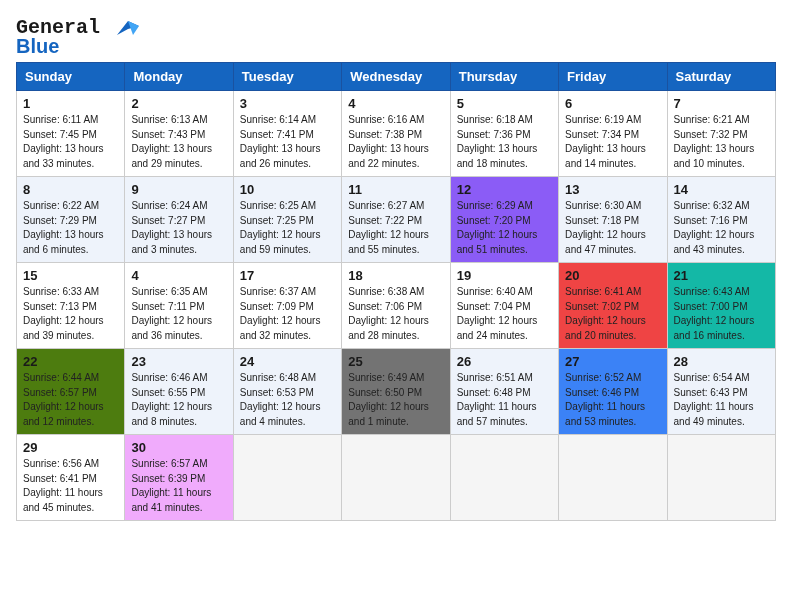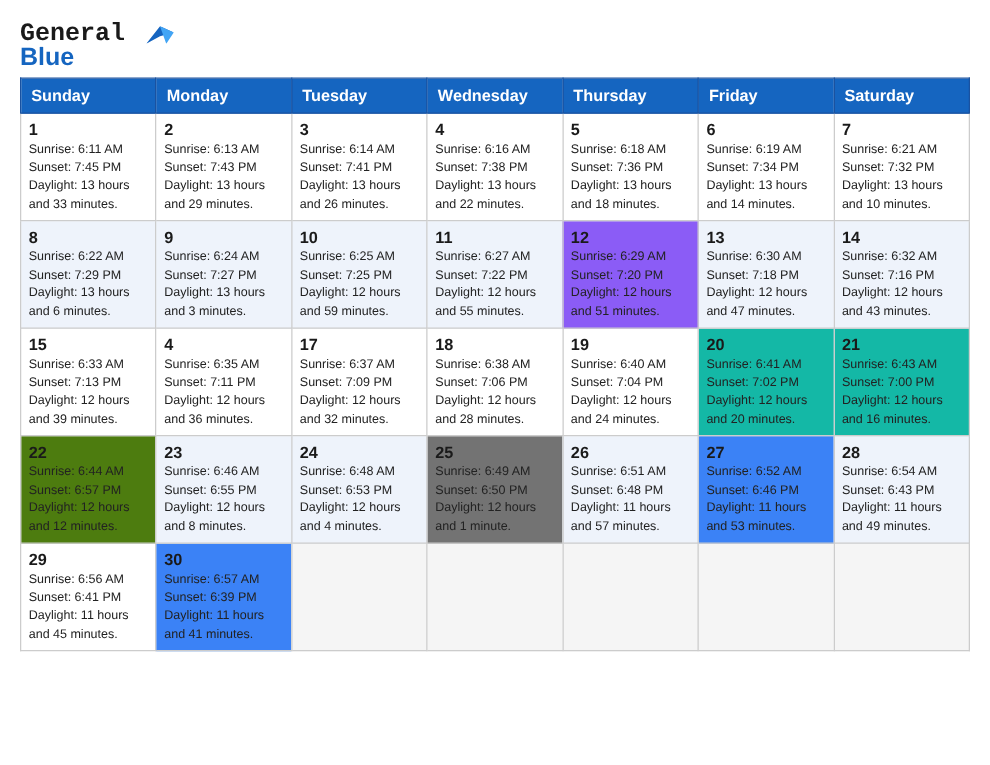--- a/index.html
+++ b/index.html
@@ -190,21 +190,21 @@
           <div class="day-info">Sunrise: 6:37 AM<br>Sunset: 7:09 PM<br>Daylight: 12 hours and 32 minutes.</div>
         </td>
         <td style="background: rgb(255, 255, 255);">
           <span class="day-num">18</span>
           <div class="day-info">Sunrise: 6:38 AM<br>Sunset: 7:06 PM<br>Daylight: 12 hours and 28 minutes.</div>
         </td>
         <td style="background: rgb(255, 255, 255);">
           <span class="day-num">19</span>
           <div class="day-info">Sunrise: 6:40 AM<br>Sunset: 7:04 PM<br>Daylight: 12 hours and 24 minutes.</div>
         </td>
-        <td style="background: #14b8a6;">
+        <td style="background: #ef4444;">
           <span class="day-num">20</span>
           <div class="day-info">Sunrise: 6:41 AM<br>Sunset: 7:02 PM<br>Daylight: 12 hours and 20 minutes.</div>
         </td>
         <td style="background: #14b8a6;">
           <span class="day-num">21</span>
           <div class="day-info">Sunrise: 6:43 AM<br>Sunset: 7:00 PM<br>Daylight: 12 hours and 16 minutes.</div>
         </td>
       </tr>
       <tr>
         <td style="background: #4d7c0f;">
@@ -234,21 +234,21 @@
         <td style="background: rgb(238, 243, 251); margin-left: 44px;">
           <span class="day-num">28</span>
           <div class="day-info">Sunrise: 6:54 AM<br>Sunset: 6:43 PM<br>Daylight: 11 hours and 49 minutes.</div>
         </td>
       </tr>
       <tr>
         <td style="background: rgb(255, 255, 255);">
           <span class="day-num">29</span>
           <div class="day-info">Sunrise: 6:56 AM<br>Sunset: 6:41 PM<br>Daylight: 11 hours and 45 minutes.</div>
         </td>
-        <td style="background: #3b82f6;">
+        <td style="background: #f0abfc;">
           <span class="day-num">30</span>
           <div class="day-info">Sunrise: 6:57 AM<br>Sunset: 6:39 PM<br>Daylight: 11 hours and 41 minutes.</div>
         </td>
         <td class="empty" style="background: rgb(245, 245, 245);"></td>
         <td class="empty" style="background: rgb(245, 245, 245);"></td>
         <td class="empty" style="background: rgb(245, 245, 245);"></td>
         <td class="empty" style="background: rgb(245, 245, 245);"></td>
         <td class="empty" style="background: rgb(245, 245, 245);"></td>
       </tr>
     </tbody>

